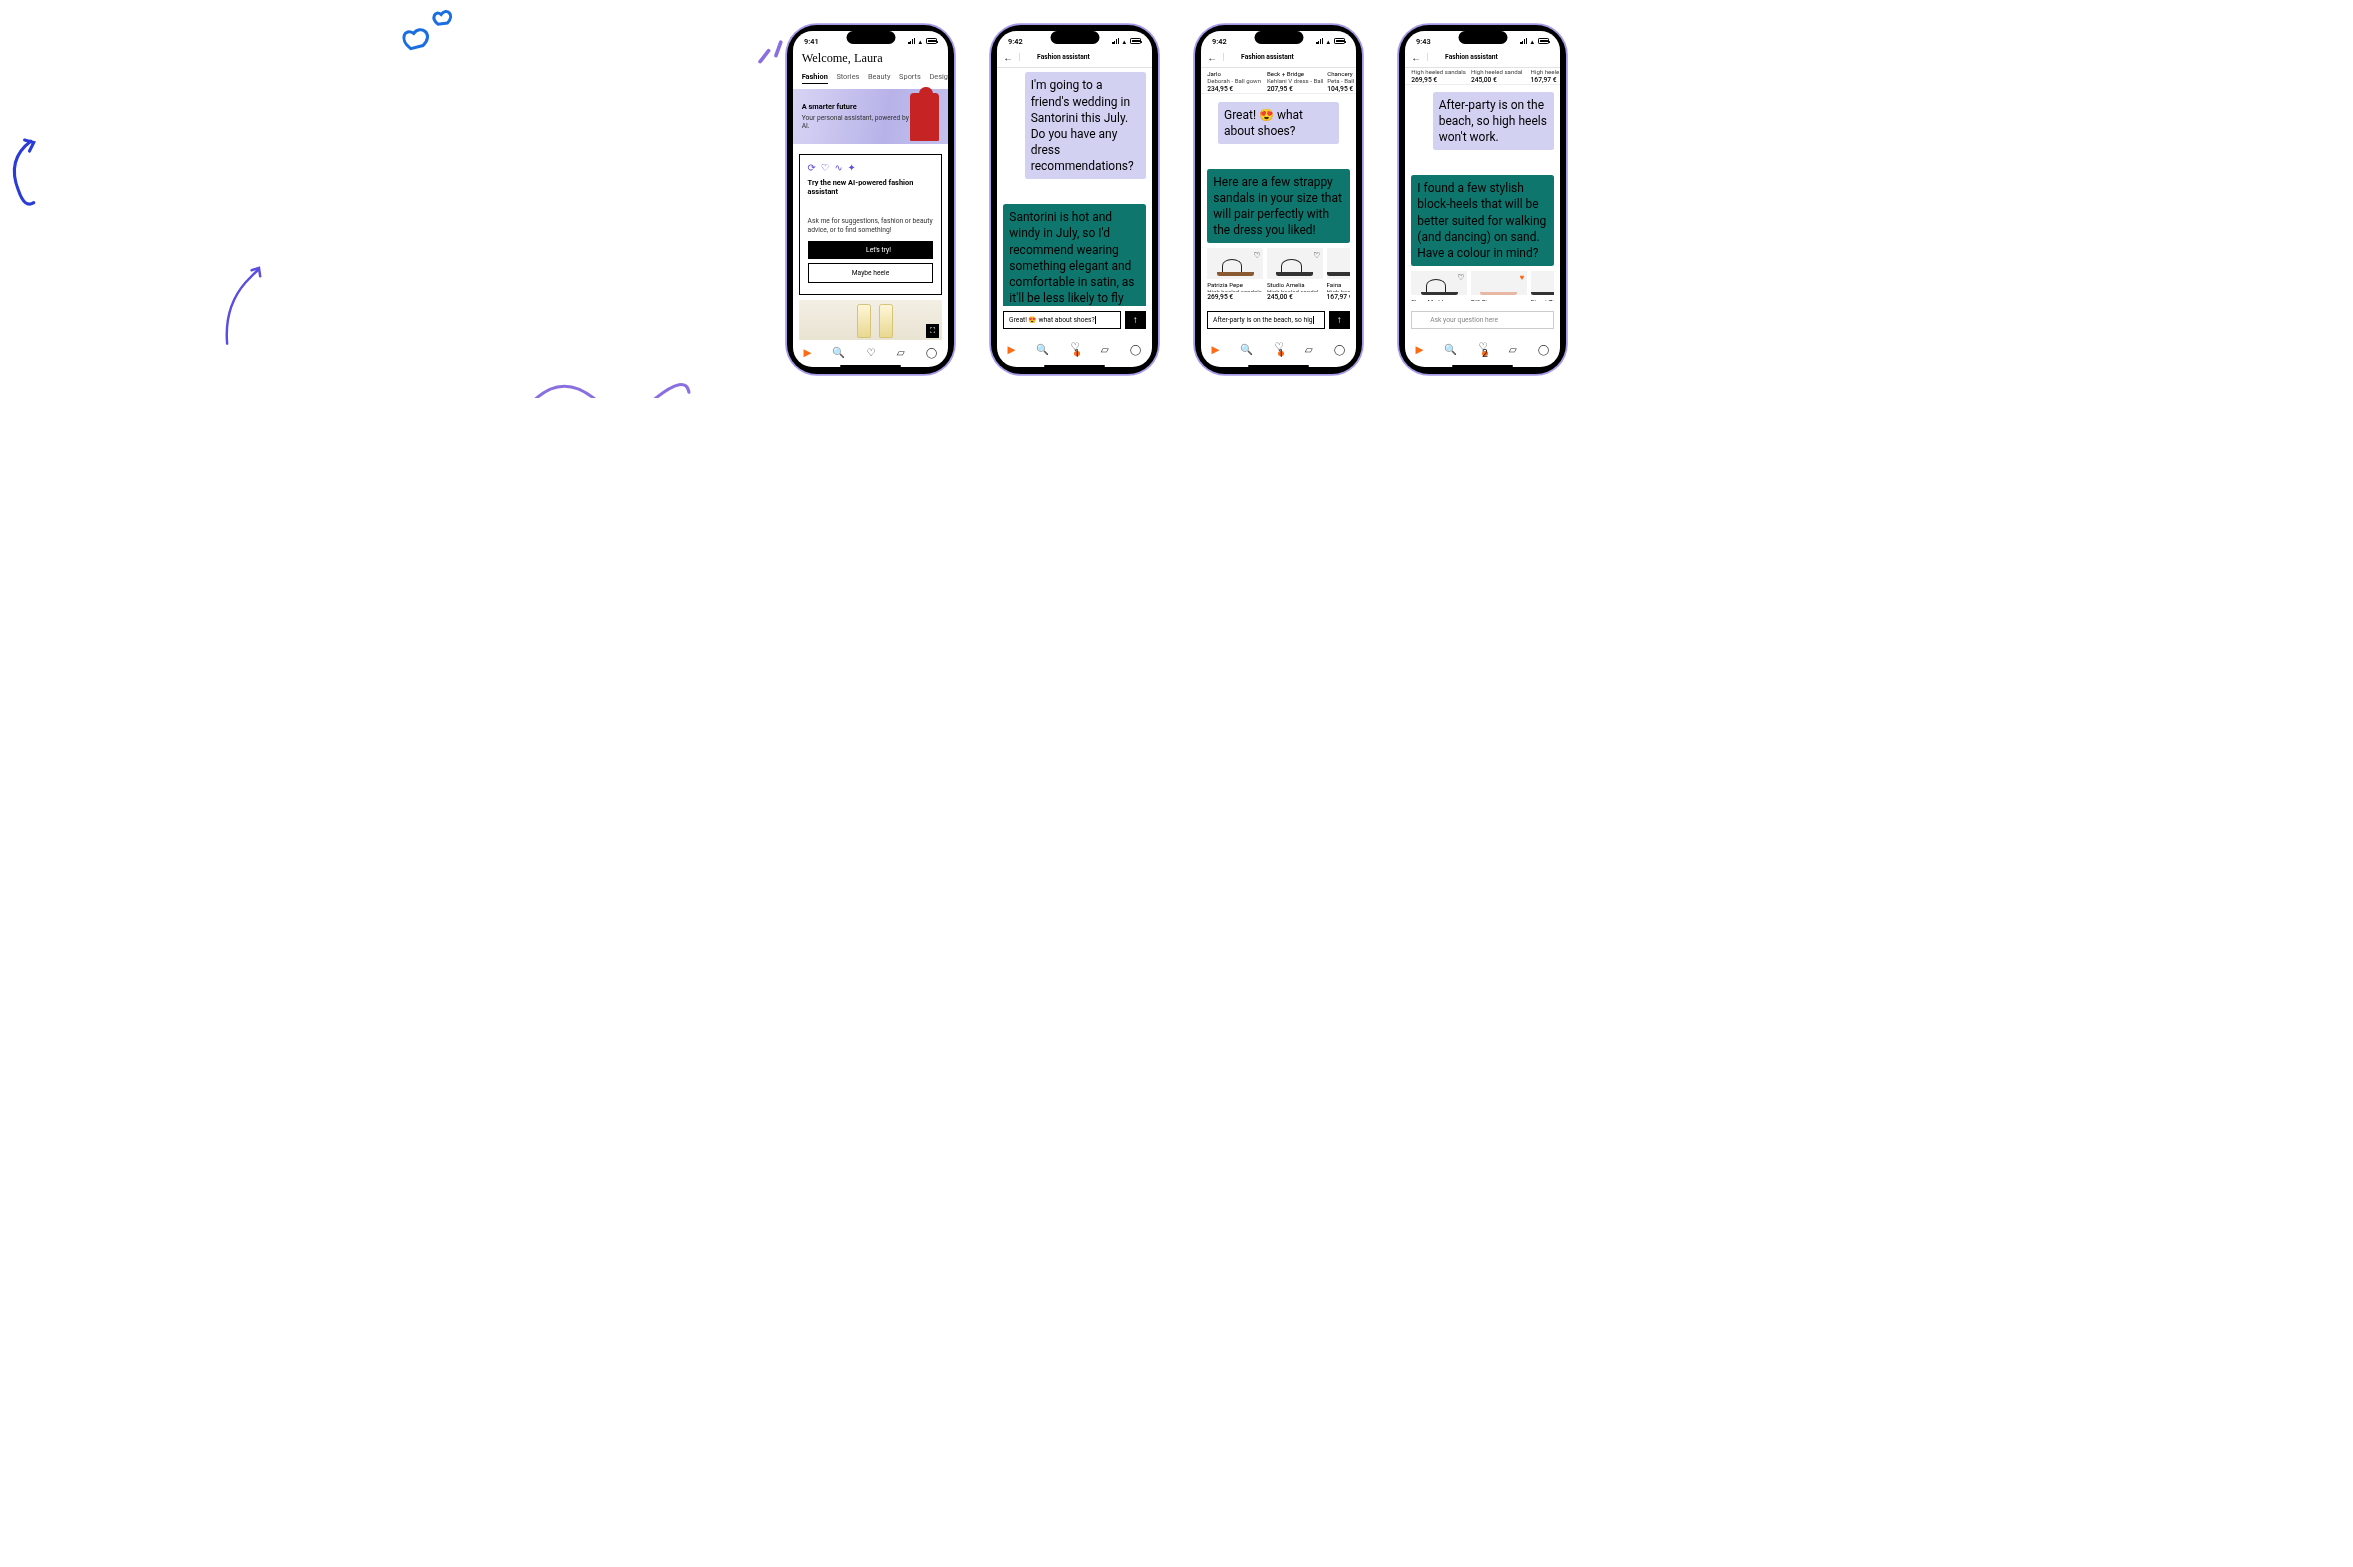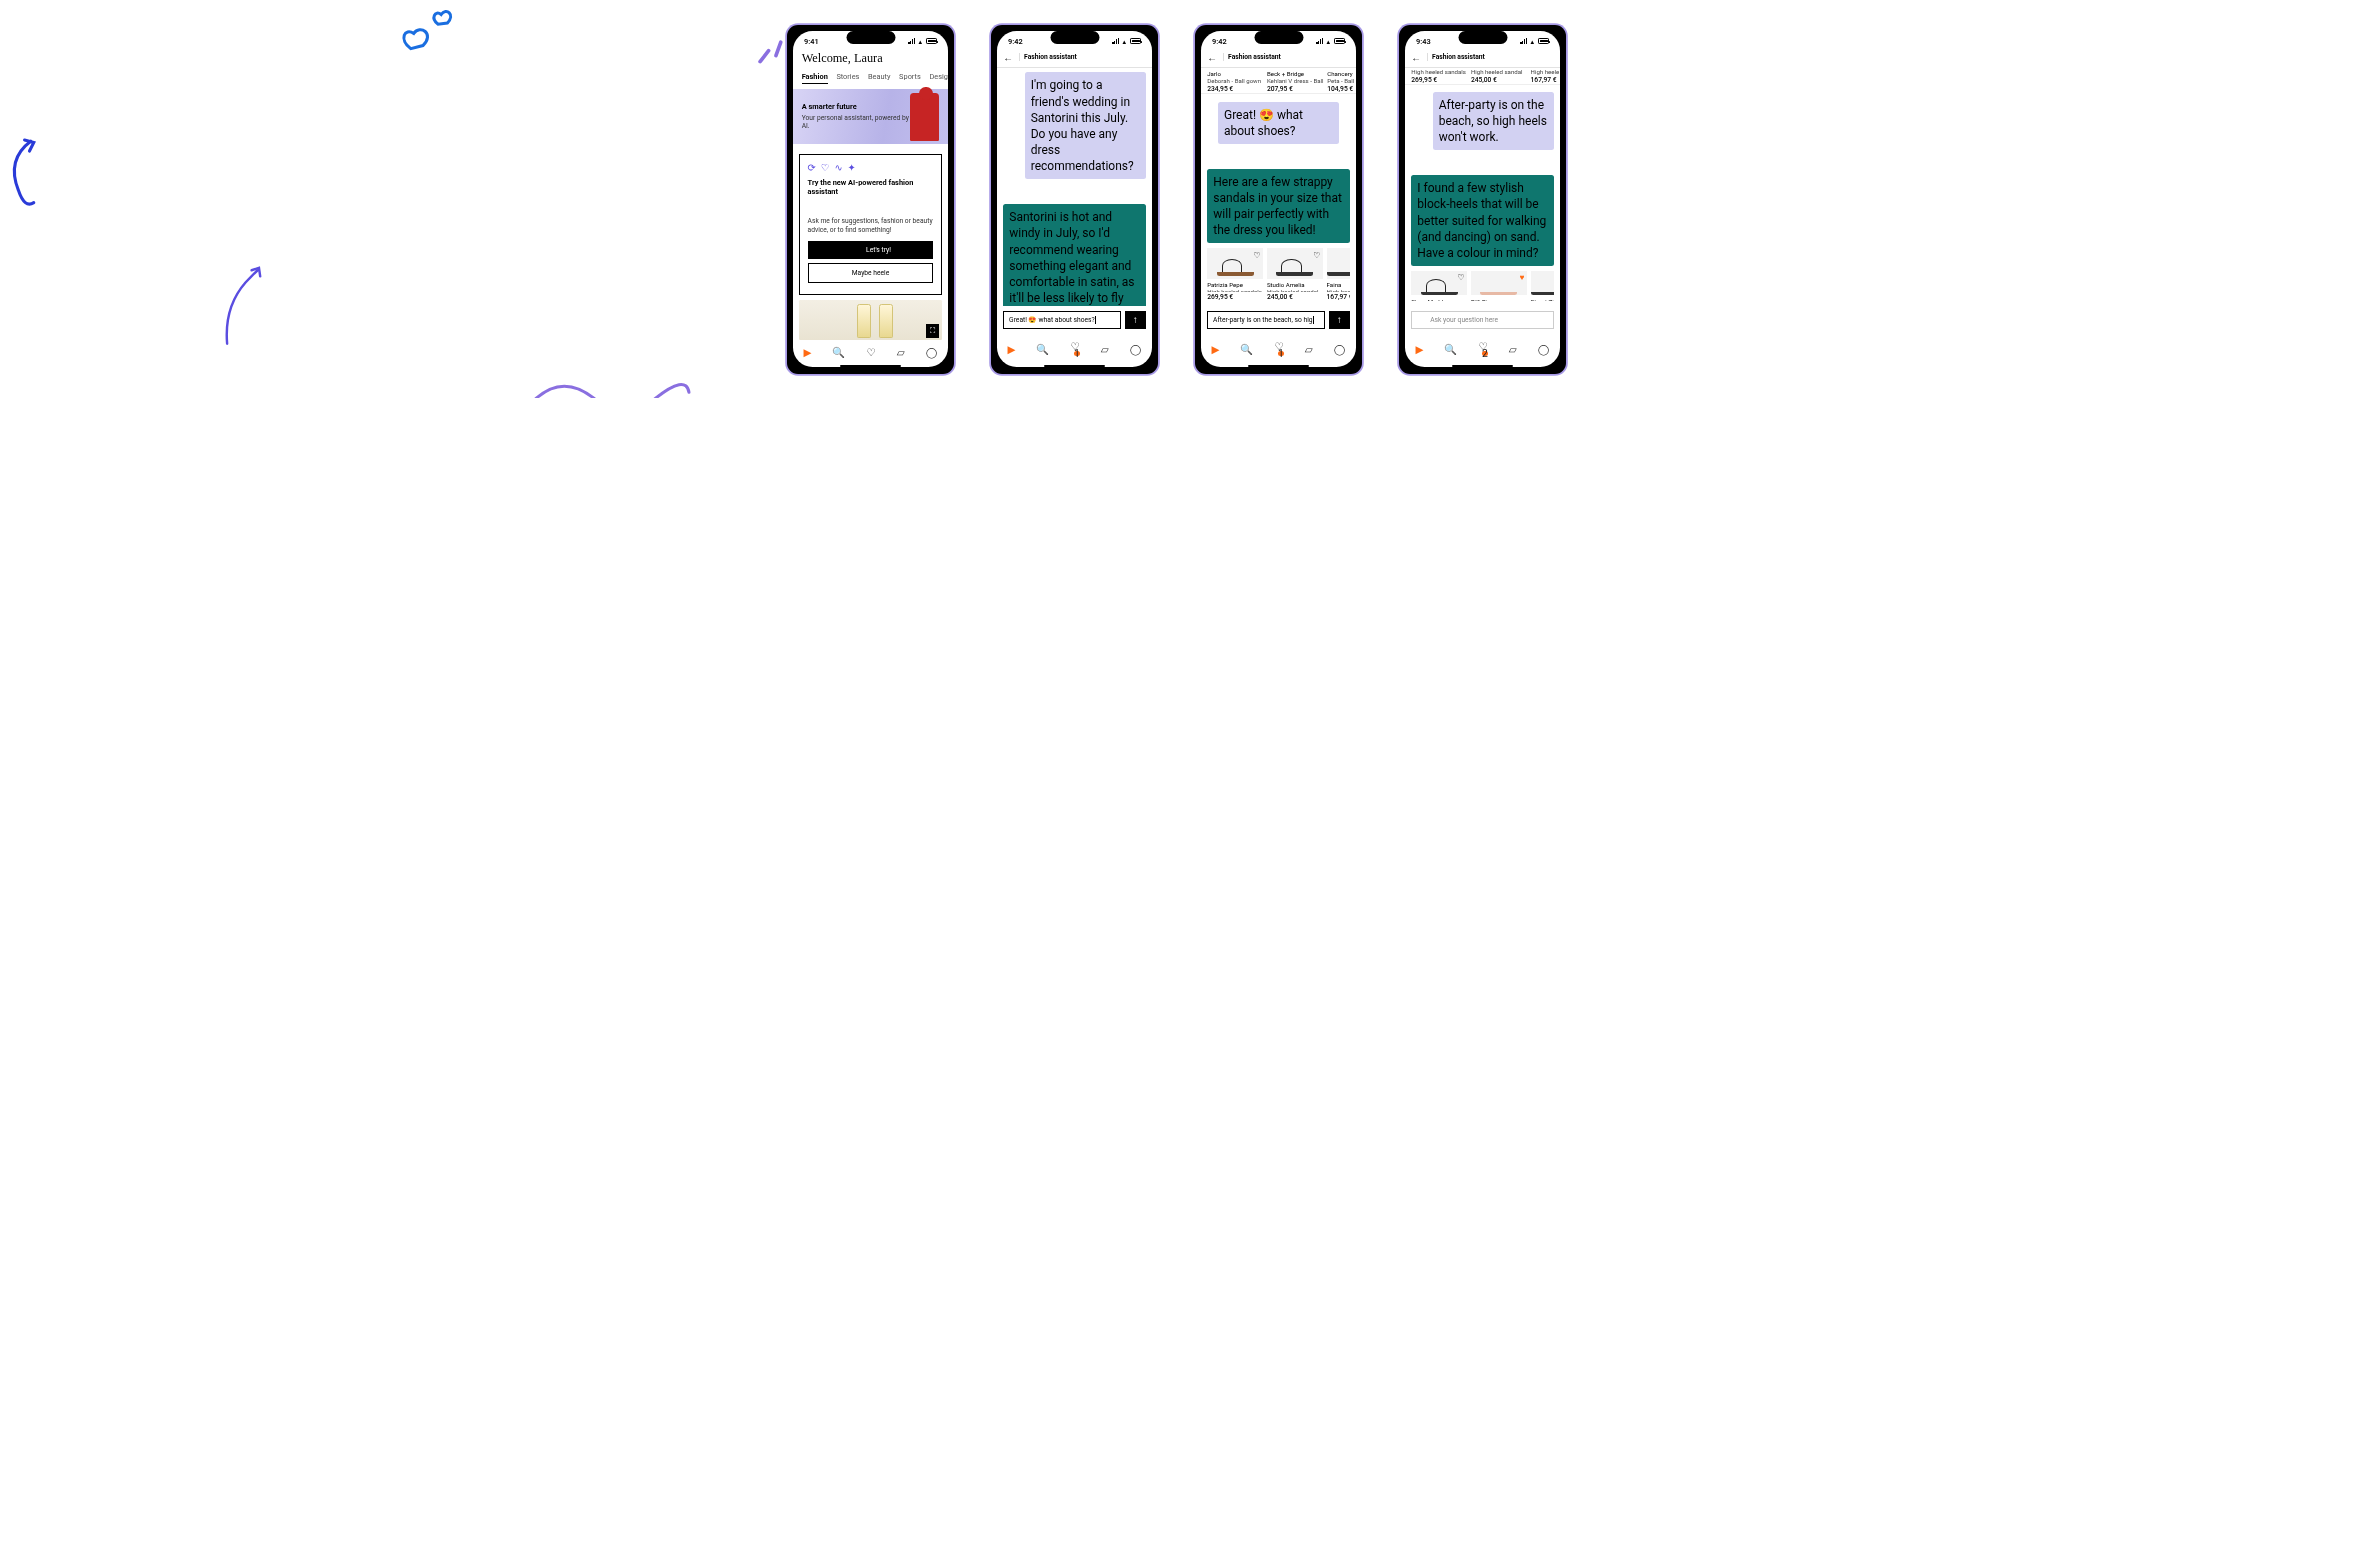--- a/index.html
+++ b/index.html
@@ -11,21 +11,21 @@
     justify-content: center;
     align-items: flex-start;
     gap: 37px;
     min-width: 883px;
     position: relative;
   }
   .phone {
     width: 167px;
     height: 349px;
     background: #000;
-    border-radius: 11px;
+    border-radius: 30px;
     padding: 6.1px;
     position: relative;
     box-shadow: 0 0 0 1.8px #a89ae6;
   }
   .screen {
     width: 100%;
     height: 100%;
     background: #fff;
     border-radius: 19.6px;
     overflow: hidden;
@@ -82,21 +82,21 @@
   .btn-black{background:#000;color:#fff;padding-left:16px;}
   .btn-outline{background:#fff;border:0.6px solid #000;}
   .below-img{height:49px;margin:0 6.1px;background:linear-gradient(#f3efe4,#e9e3d2);position:relative;border-radius:1.2px;}
   .bottle{position:absolute;bottom:2.5px;width:13.5px;height:34px;background:linear-gradient(#fff6d8,#e8d890);border-radius:2.5px 2.5px 1.2px 1.2px;border:0.6px solid #d4c477;}
   .bottle.b1{left:58px;} .bottle.b2{left:80px;}
   .corner-tag{position:absolute;right:2.5px;bottom:2.5px;width:13.5px;height:13.5px;background:#000;color:#fff;display:flex;align-items:center;justify-content:center;font-size:7.4px;}
 
   
   .assist-head{display:flex;align-items:center;gap:6.1px;padding:3.7px 6.1px;border-bottom:0.6px solid #e2e2e2;}
   .back{font-size:9.8px;cursor:pointer;}
-  .assist-title{font-size:6.7px;font-weight:700;border-left:0.6px solid #ddd;padding-left:4px;}
+  .assist-title{font-size:6.7px;font-weight:700;border-left:0.6px solid #ddd;padding-left:17px;}
 
   
   .chat{flex:1;overflow:hidden;padding:4.9px 6.1px;display:flex;flex-direction:column;gap:4.9px;}
   .bubble{font-size:12px;line-height:1.35;padding:4.9px 6.1px;border-radius:2.5px;max-width:85%;}
   .bubble.user{background:#d2d1f2;align-self:flex-end;}
   .bubble.assist{background:#0f766e;align-self:flex-start;margin-top:20px;}
   .bubble.assist.wide{max-width:100%;}
 
   
   .products{display:flex;gap:3.7px;overflow:hidden;}

